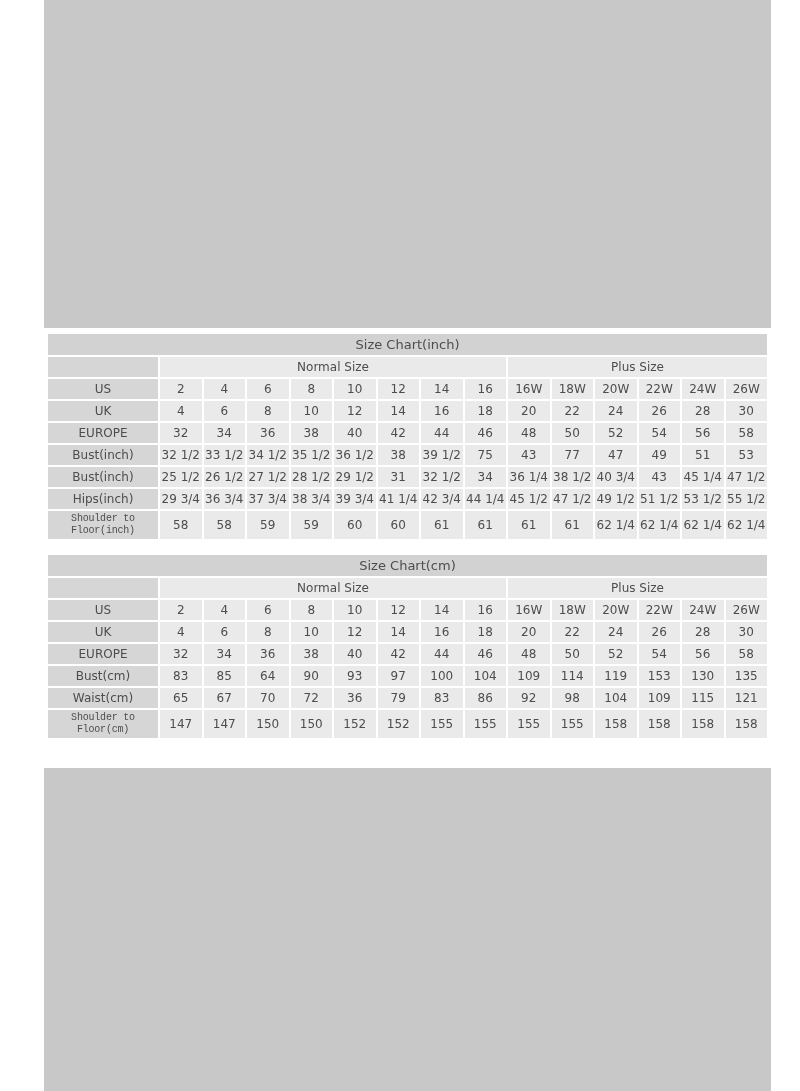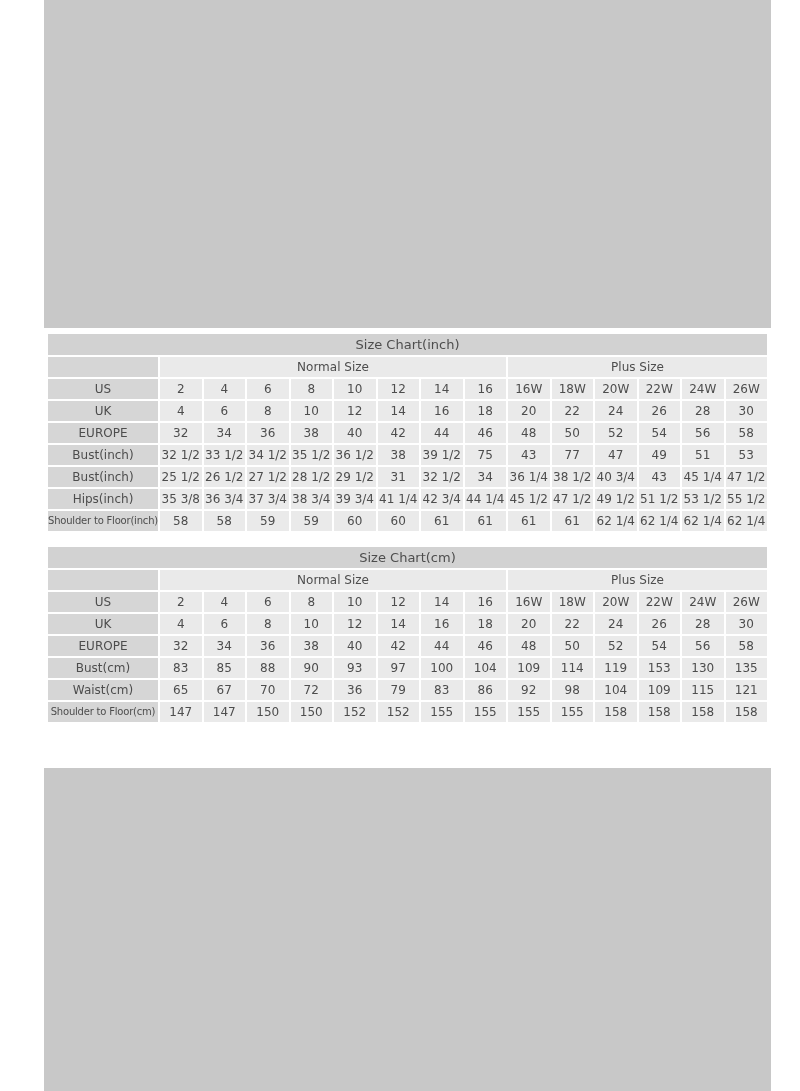--- a/index.html
+++ b/index.html
@@ -57,20 +57,21 @@
   td.corner-cell {
     background: var(--label-bg, #d6d6d6);
   }
   td.label-cell {
     background: var(--label-bg, #d6d6d6);
     line-height: 1.2;
   }
   td.label-cell.long {
     font-size: 10px;
     letter-spacing: -0.2px;
+    font-family: Liberation Mono, monospace;
   }
   td.value-cell {
     background: var(--cell-bg, #eaeaea);
     height: 16px;
   }
 </style>
 </head>
 <body>
 
 <div class="gray-panel">
@@ -182,21 +183,21 @@
             <td class="value-cell" colspan="1">34</td>
             <td class="value-cell" colspan="1">36 1/4</td>
             <td class="value-cell" colspan="1">38 1/2</td>
             <td class="value-cell" colspan="1">40 3/4</td>
             <td class="value-cell" colspan="1">43</td>
             <td class="value-cell" colspan="1">45 1/4</td>
             <td class="value-cell" colspan="1">47 1/2</td>
           </tr>
           <tr>
             <td class="label-cell" colspan="1">Hips(inch)</td>
-            <td class="value-cell" colspan="1">35 3/8</td>
+            <td class="value-cell" colspan="1">29 3/4</td>
             <td class="value-cell" colspan="1">36 3/4</td>
             <td class="value-cell" colspan="1">37 3/4</td>
             <td class="value-cell" colspan="1">38 3/4</td>
             <td class="value-cell" colspan="1">39 3/4</td>
             <td class="value-cell" colspan="1">41 1/4</td>
             <td class="value-cell" colspan="1">42 3/4</td>
             <td class="value-cell" colspan="1">44 1/4</td>
             <td class="value-cell" colspan="1">45 1/2</td>
             <td class="value-cell" colspan="1">47 1/2</td>
             <td class="value-cell" colspan="1">49 1/2</td>
@@ -298,21 +299,21 @@
             <td class="value-cell" colspan="1">50</td>
             <td class="value-cell" colspan="1">52</td>
             <td class="value-cell" colspan="1">54</td>
             <td class="value-cell" colspan="1">56</td>
             <td class="value-cell" colspan="1">58</td>
           </tr>
           <tr>
             <td class="label-cell" colspan="1">Bust(cm)</td>
             <td class="value-cell" colspan="1">83</td>
             <td class="value-cell" colspan="1">85</td>
-            <td class="value-cell" colspan="1">88</td>
+            <td class="value-cell" colspan="1">64</td>
             <td class="value-cell" colspan="1">90</td>
             <td class="value-cell" colspan="1">93</td>
             <td class="value-cell" colspan="1">97</td>
             <td class="value-cell" colspan="1">100</td>
             <td class="value-cell" colspan="1">104</td>
             <td class="value-cell" colspan="1">109</td>
             <td class="value-cell" colspan="1">114</td>
             <td class="value-cell" colspan="1">119</td>
             <td class="value-cell" colspan="1">153</td>
             <td class="value-cell" colspan="1">130</td>

